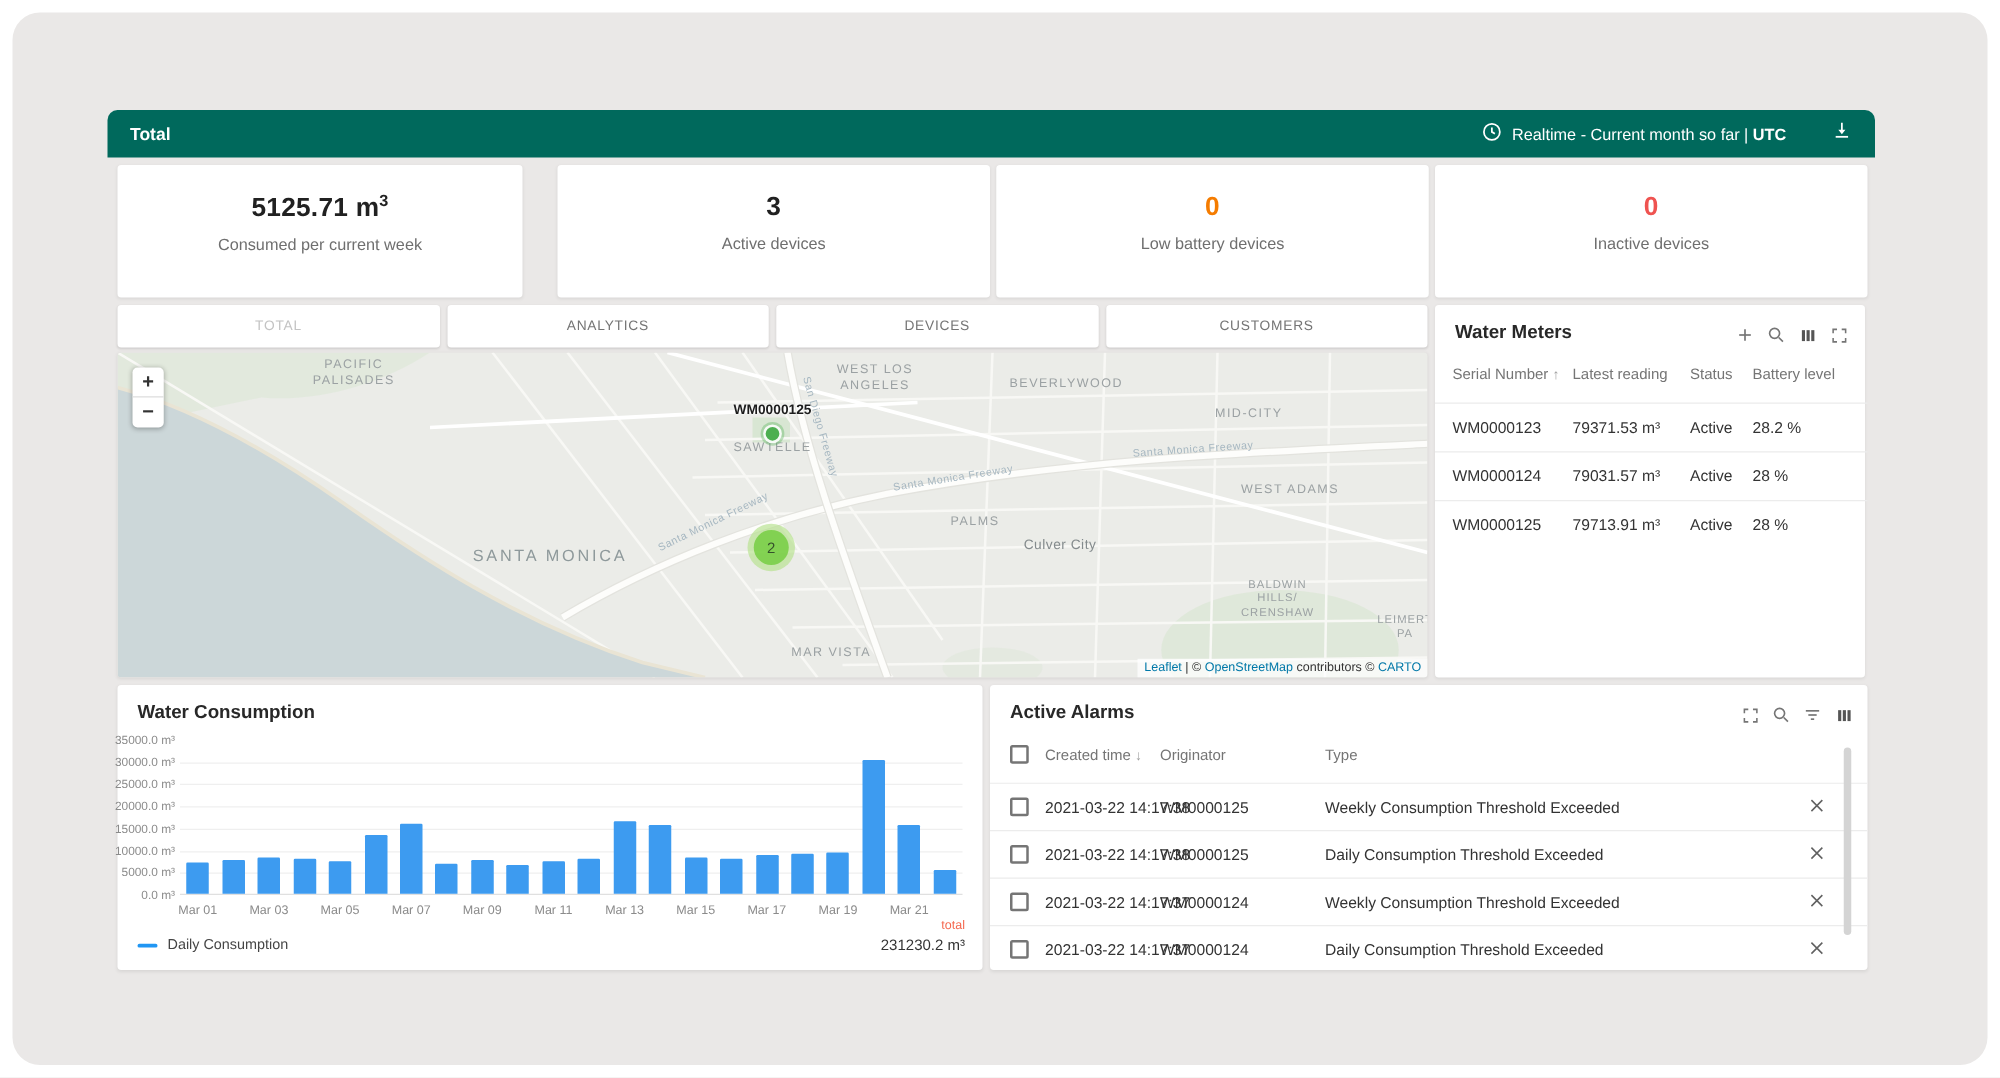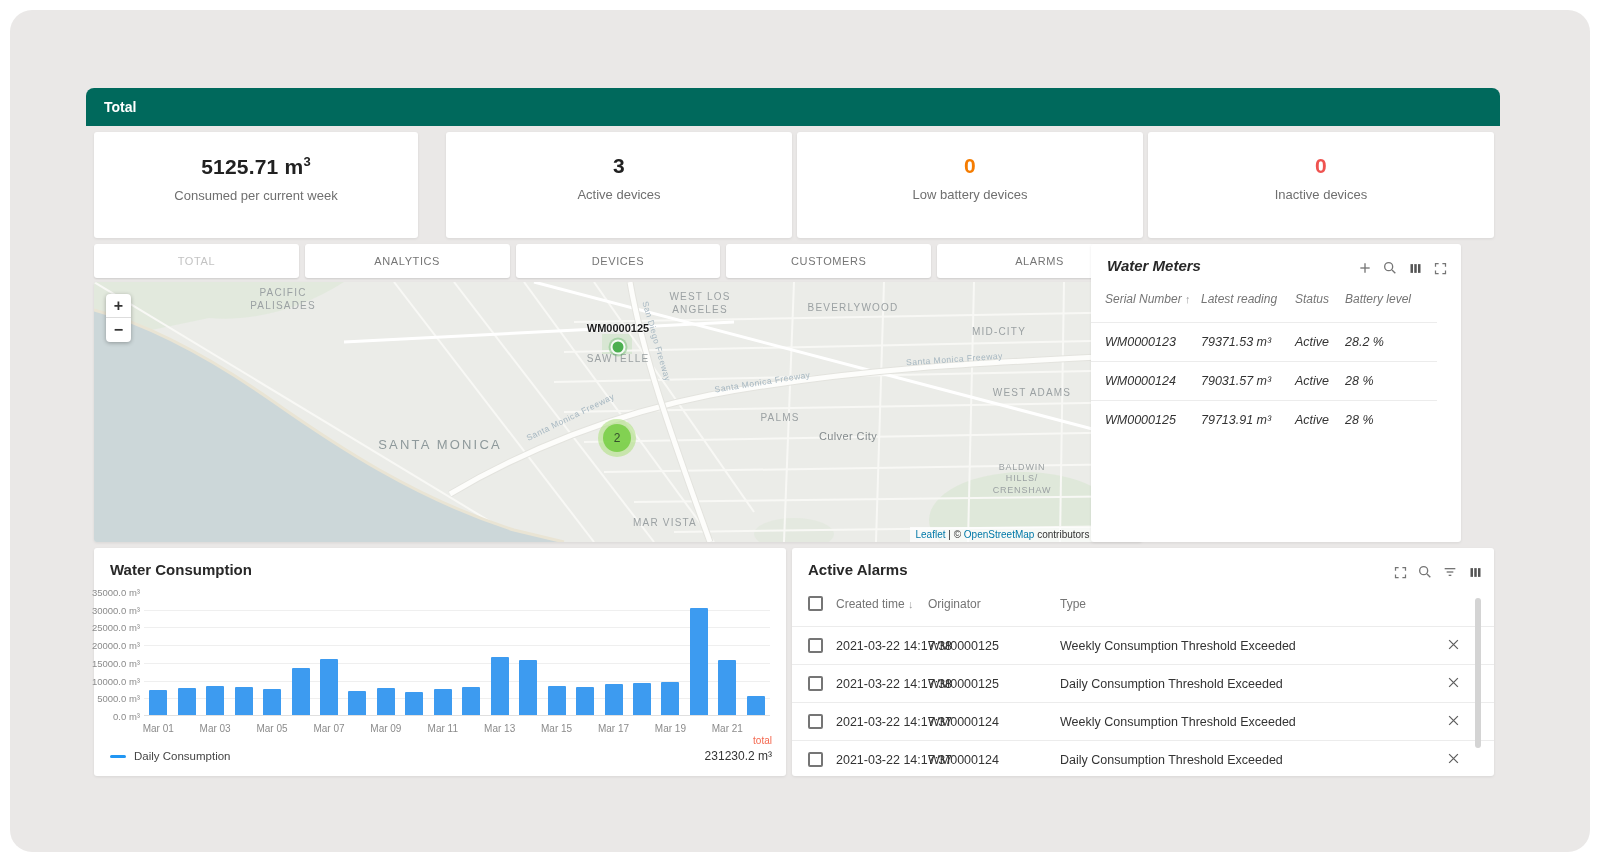--- a/index.html
+++ b/index.html
@@ -63,21 +63,21 @@
 
   
   .panel-title { position:absolute; left:16px; top:13px; font-size:15px; font-weight:bold; color:#282828; }
   .panel-icons { position:absolute; display:flex; gap:7px; }
   .picon { width:18px; height:18px; display:flex; align-items:center; justify-content:center; cursor:pointer; }
   .thead { position:absolute; font-size:12px; color:#757575; }
   .tcell { position:absolute; font-size:12.5px; color:#333; }
   .sortarrow { color:#9e9e9e; font-size:11px; }
 
   
-  .wm { left:1081px; top:234px; width:370px; height:298px;font-style:italic; }
+  .wm { left:1138px; top:234px; width:344px; height:298px; }
   .wm-row { position:absolute; left:0; width:346px; height:39px; border-top:1px solid #ececec; cursor:pointer; }
   .wm-row .tcell { top:12px; }
 
   
   .wc { left:84px; top:538px; width:692px; height:228px; }
   .wc-ylabels { position:absolute; left:4px; top:44px; width:42px; height:124px; }
   .wc-ytick { position:absolute; right:0; font-size:9.5px; color:#8b8b8b; white-space:nowrap; }
   .wc-plot { position:absolute; left:50px; top:44px; width:626px; height:124px; border-bottom:1px solid #e0e0e0; }
   .wc-grid { position:absolute; left:0; width:626px; height:1px; background:#efefef; }
   .wc-bar { position:absolute; bottom:0; border-radius:1px 1px 0 0; }
@@ -100,20 +100,41 @@
   .al-close { position:absolute; left:654px; top:10px; }
   .al-scroll { position:absolute; right:13px; top:50px; width:6px; height:150px; background:#d4d4d4; border-radius:3px; cursor:pointer; }
 </style>
 </head>
 <body>
 
 <div class="canvas">
 
   <div class="titlebar">
     <span class="tb-title">Total</span>
+    <div class="tb-right">
+      <div class="tb-realtime">
+        <span>
+          <svg width="17" height="17" viewBox="0 0 24 24" fill="none" stroke="#fff" stroke-width="2">
+            <circle cx="12" cy="12" r="9"></circle>
+              <path d="M12 7v5l3.4 2"></path>
+          </svg>
+        </span>
+        <span>
+          <span>Realtime - Current month so far | </span><b>UTC</b>
+        </span>
+      </div>
+      <div class="tb-download">
+        <span>
+          <svg width="17" height="17" viewBox="0 0 24 24" fill="#fff">
+            <path d="M11 3h2v8h3l-4 5-4-5h3z"></path>
+              <rect x="5" y="18" width="14" height="2"></rect>
+          </svg>
+        </span>
+      </div>
+    </div>
   </div>
 
   <div class="card stat" style="left:84px;top:122px;width:324px;height:106px;">
     <div class="val"><span>5125.71 m</span><sup>3</sup></div>
     <div class="lbl">Consumed per current week</div>
   </div>
   <div class="card stat" style="left:436px;top:122px;width:346px;height:106px;">
     <div class="val">3</div>
     <div class="lbl">Active devices</div>
   </div>
@@ -124,21 +145,20 @@
   <div class="card stat" style="left:1138px;top:122px;width:346px;height:106px;">
     <div class="val red">0</div>
     <div class="lbl">Inactive devices</div>
   </div>
 
   <div class="tabs">
     <div class="tab current">TOTAL</div>
     <div class="tab">ANALYTICS</div>
     <div class="tab">DEVICES</div>
     <div class="tab">CUSTOMERS</div>
-    <div class="tab">ALARMS</div>
   </div>
 
   <div class="card map">
     <svg class="base" width="1048" height="260" viewBox="0 0 1048 260">
 
       <path d="M0,0 L250,0 C210,26 160,40 115,36 L0,60 Z" fill="#dfe8da" opacity="0.75"></path>
 
       <ellipse cx="930" cy="238" rx="95" ry="48" fill="#dde7d7" opacity="0.85"></ellipse>
       <rect x="508" y="52" width="30" height="20" fill="#d6e5d0" opacity="0.9"></rect>
       <ellipse cx="700" cy="252" rx="40" ry="16" fill="#dfe8da" opacity="0.6"></ellipse>

